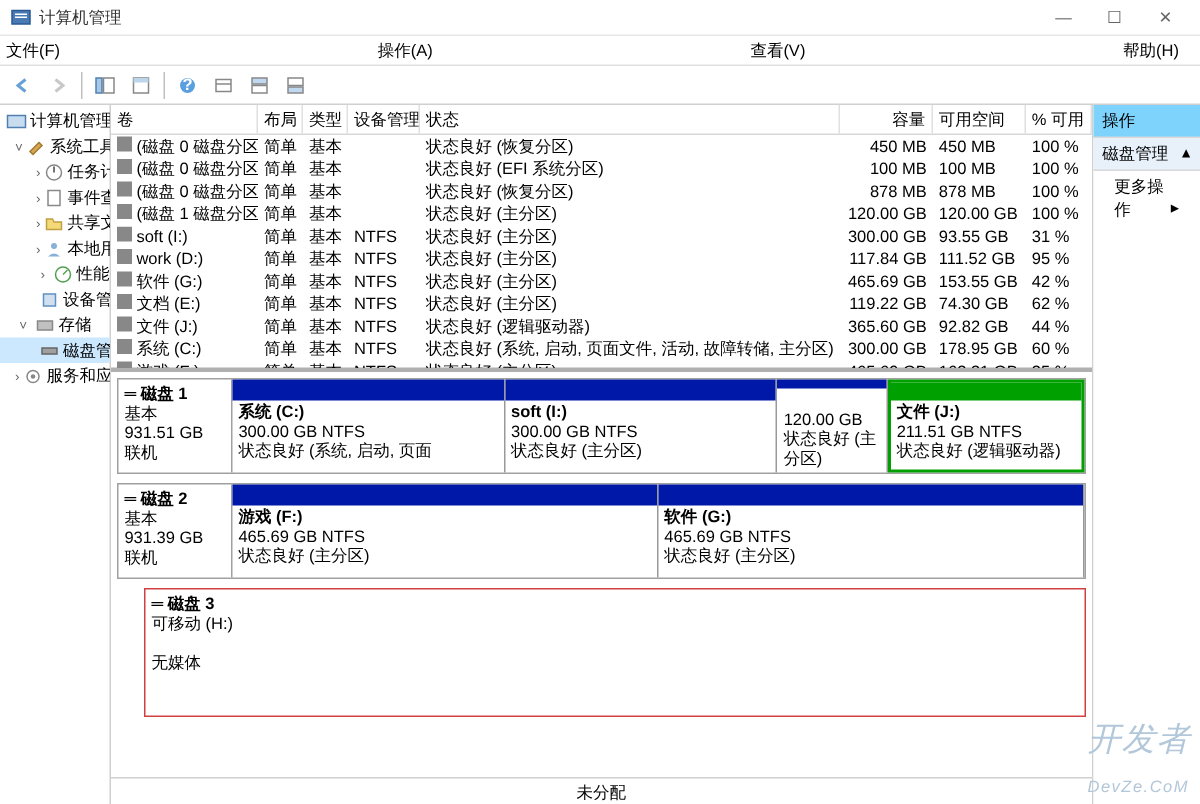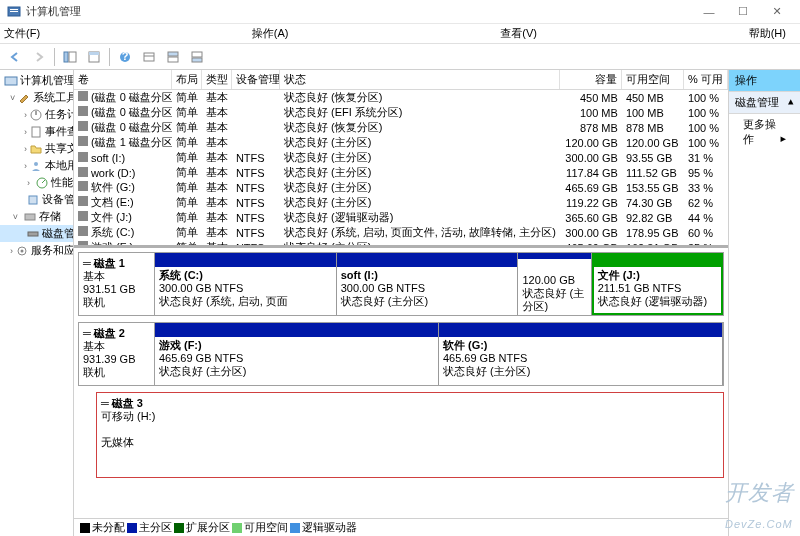--- a/index.html
+++ b/index.html
@@ -44,21 +44,21 @@
 .disk-row.tall { height:86px;margin-left:18px; }
 .disk-row.red { border:1px solid #d04040; }
 .disk-info { width:76px; padding:4px; border-right:1px solid #a0a0a0; font-size:10px; line-height:13px; }
 .disk-parts { flex:1; display:flex; }
 .part { border-right:1px solid #999; display:flex; flex-direction:column; font-size:10px; }
 .part-hdr { height:14px; background:#0018a8; }
 .part.primary .part-hdr { background:#0018a8; }
 .part.sel { border:2px solid #00a000; }
 .part.sel .part-hdr { background:#00a000; height:12px; }
 .part-body { padding:2px 4px; line-height:13px; flex:1; }
-.legend { height:18px; display:flex; align-items:center; padding:0 6px; gap:2px; border-top:1px solid #d0d0d0; font-size:10px; }
+.legend { height:18px; display:flex; align-items:center; padding:0 6px; gap:2px; border-top:1px solid #d0d0d0; font-size:10px;flex-direction:column; }
 .lg-sw { width:10px; height:10px; display:inline-block; }
 .actions { width:118px; background:#fff; }
 .act-hdr { background:#7dd3fc; padding:3px 6px; border-bottom:1px solid #d8d8d8; font-weight:normal; }
 .act-sec { background:#e8f0fa; padding:3px 6px; border-bottom:1px solid #d8d8d8; display:flex; justify-content:space-between; align-items:center; }
 .act-item { padding:3px 14px; }
 .watermark { position:absolute; right:6px; bottom:2px; font-size:22px; color:#b2c7d9; font-style:italic; font-family:serif; pointer-events:none; letter-spacing:1px; }
 .watermark .big { font-size:22px; }
 svg { display:block; }
 </style>
 </head>
@@ -320,21 +320,21 @@
             <div class="c-pct">95 %</div>
           </div>
           <div class="vrow">
             <div class="c-vol"><span class="vicon"></span>软件 (G:)</div>
             <div class="c-lay">简单</div>
             <div class="c-typ">基本</div>
             <div class="c-fs">NTFS</div>
             <div class="c-st">状态良好 (主分区)</div>
             <div class="c-cap">465.69 GB</div>
             <div class="c-free">153.55 GB</div>
-            <div class="c-pct">33 %</div>
+            <div class="c-pct">42 %</div>
           </div>
           <div class="vrow">
             <div class="c-vol"><span class="vicon"></span>文档 (E:)</div>
             <div class="c-lay">简单</div>
             <div class="c-typ">基本</div>
             <div class="c-fs">NTFS</div>
             <div class="c-st">状态良好 (主分区)</div>
             <div class="c-cap">119.22 GB</div>
             <div class="c-free">74.30 GB</div>
             <div class="c-pct">62 %</div>

